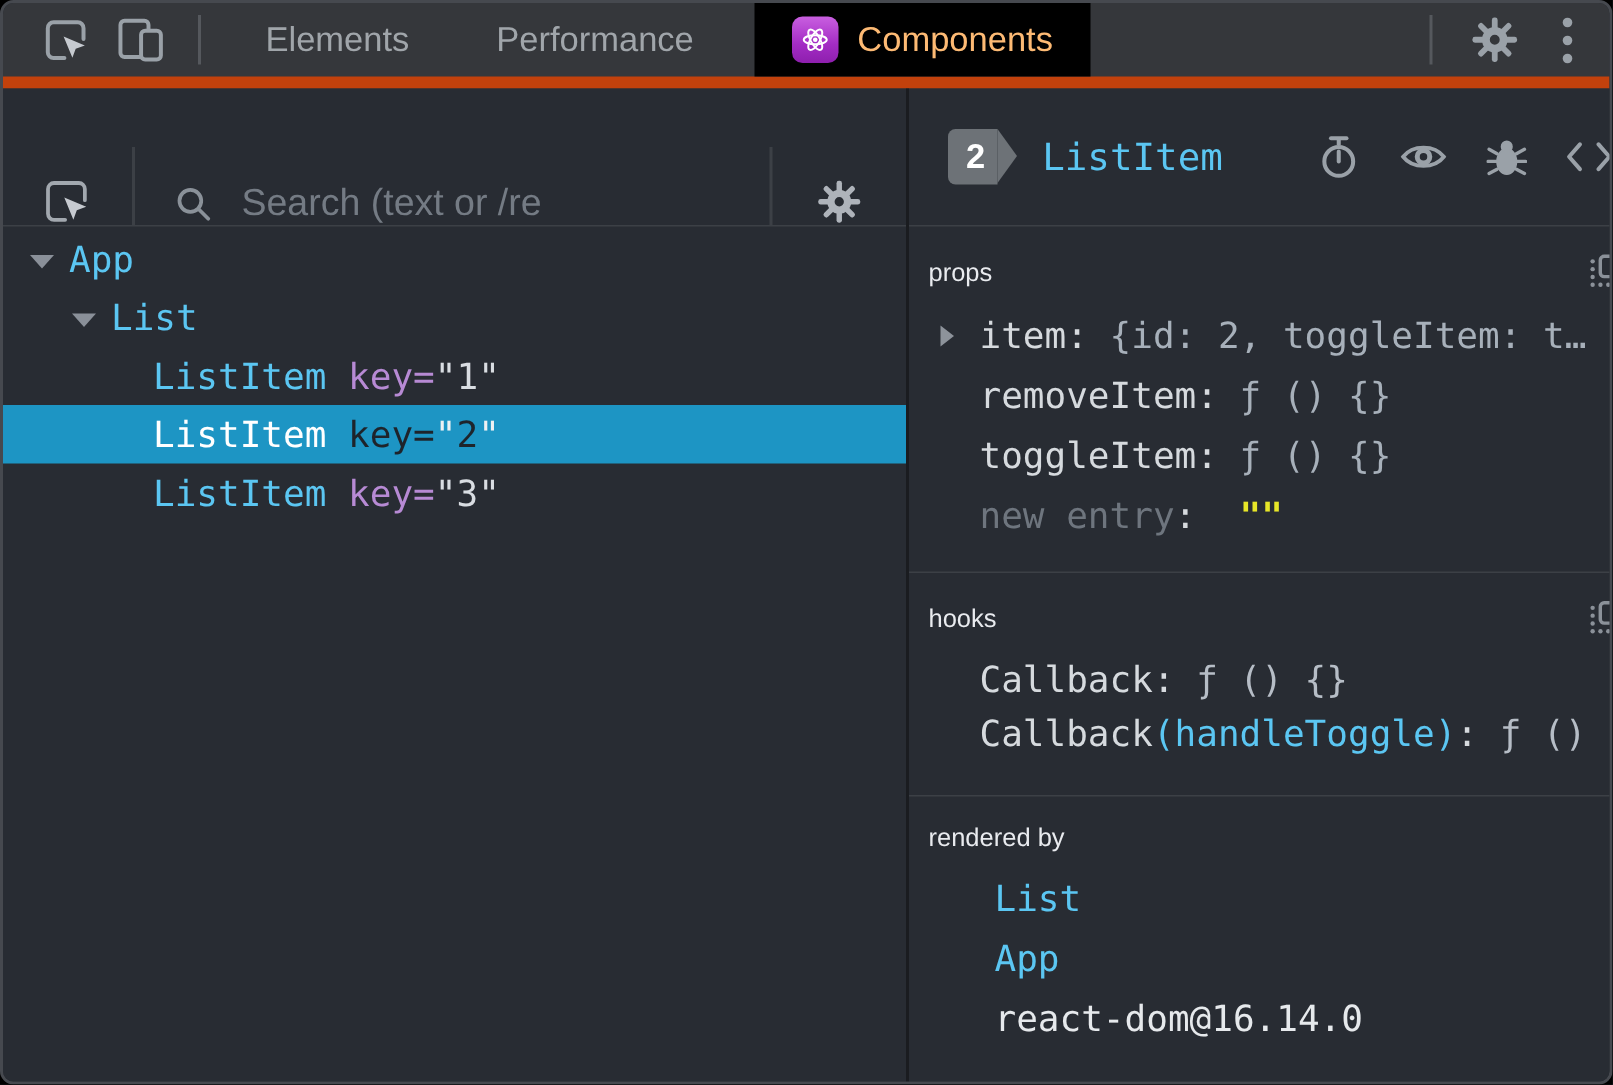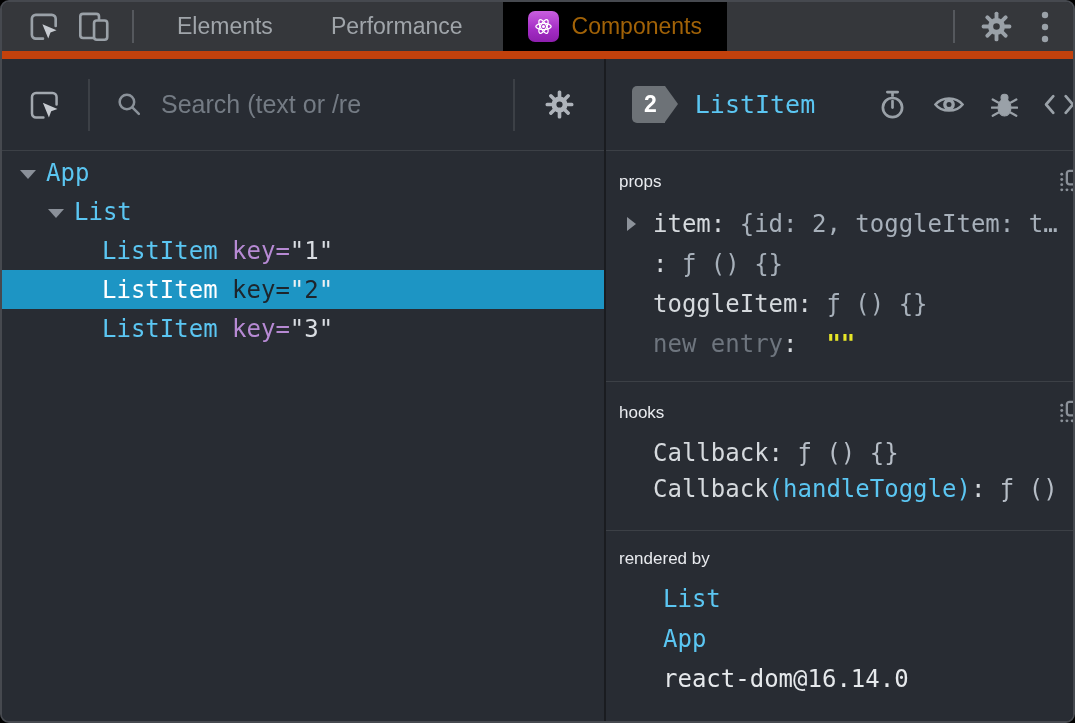--- a/index.html
+++ b/index.html
@@ -19,36 +19,36 @@
     background:#35373b;
     border-bottom:8px solid #c2410c;
     display:flex; align-items:center;
   }
   .topbar .icon { color:#9aa1a8; display:flex; align-items:center; }
   .tb-divider { width:2px; height:33px; background:#55585d; }
   .tab {
     height:100%; display:flex; align-items:center; gap:13px;
     padding:0 25px; font-size:23px; color:#a0a5aa; cursor:default;
   }
-  .tab.active { background:#000; color:#a16207; }
+  .tab.active { background:#000; color:#fdba74; }
   .react-badge {
     width:31px; height:31px; border-radius:7px;
     background:linear-gradient(180deg,#c95fe0 0%, #a32cc4 60%, #8e1fae 100%);
     display:flex; align-items:center; justify-content:center;
   }
   
   .main { flex:1; display:flex; min-height:0; }
   .left-panel { width:602px; flex:0 0 602px; display:flex; flex-direction:column; background:#282c33; }
   .right-panel { flex:1; border-left:2px solid #1a1c20; display:flex; flex-direction:column; background:#282c33; }
 
   
   .left-toolbar {
     height:92px; flex:0 0 92px;
     border-bottom:1px solid #3c4046;
-    display:flex; align-items:center;
+    display:flex; align-items:flex-end;
     padding-left:26px;
   }
   .lt-divider { width:2px; height:52px; background:#3c4046; }
   .search-wrap { display:flex; align-items:center; flex:1; min-width:0; }
   .search-input {
     flex:1; min-width:0; background:transparent; border:none; outline:none;
     font-family:"Liberation Sans", sans-serif; font-size:25px; color:#cfd3d8;
     margin-left:18px;
   }
   .search-input::placeholder { color:#747b84; }
@@ -307,21 +307,21 @@
                   <circle cx="13.6" cy="20" r="1.4"></circle>
               </g>
             </svg>
           </span>
         </div>
         <div class="kv-row">
           <span class="expander"></span>
           <span class="kv-name">item</span><span class="kv-colon">:</span><span> </span><span class="kv-value">{id: 2, toggleItem: t…</span>
         </div>
         <div class="kv-row">
-          <span class="kv-colon">:</span><span> </span><span class="kv-value">ƒ () {}</span>
+          <span class="kv-name">removeItem</span><span class="kv-colon">:</span><span> </span><span class="kv-value">ƒ () {}</span>
         </div>
         <div class="kv-row">
           <span class="kv-name">toggleItem</span><span class="kv-colon">:</span><span> </span><span class="kv-value">ƒ () {}</span>
         </div>
         <div class="kv-row">
           <span class="kv-name dim">new entry</span><span class="kv-colon">:</span><span>  </span><span class="kv-value yellow">""</span>
         </div>
       </div>
 
       <div class="section" style="flex:0 0 149px">

